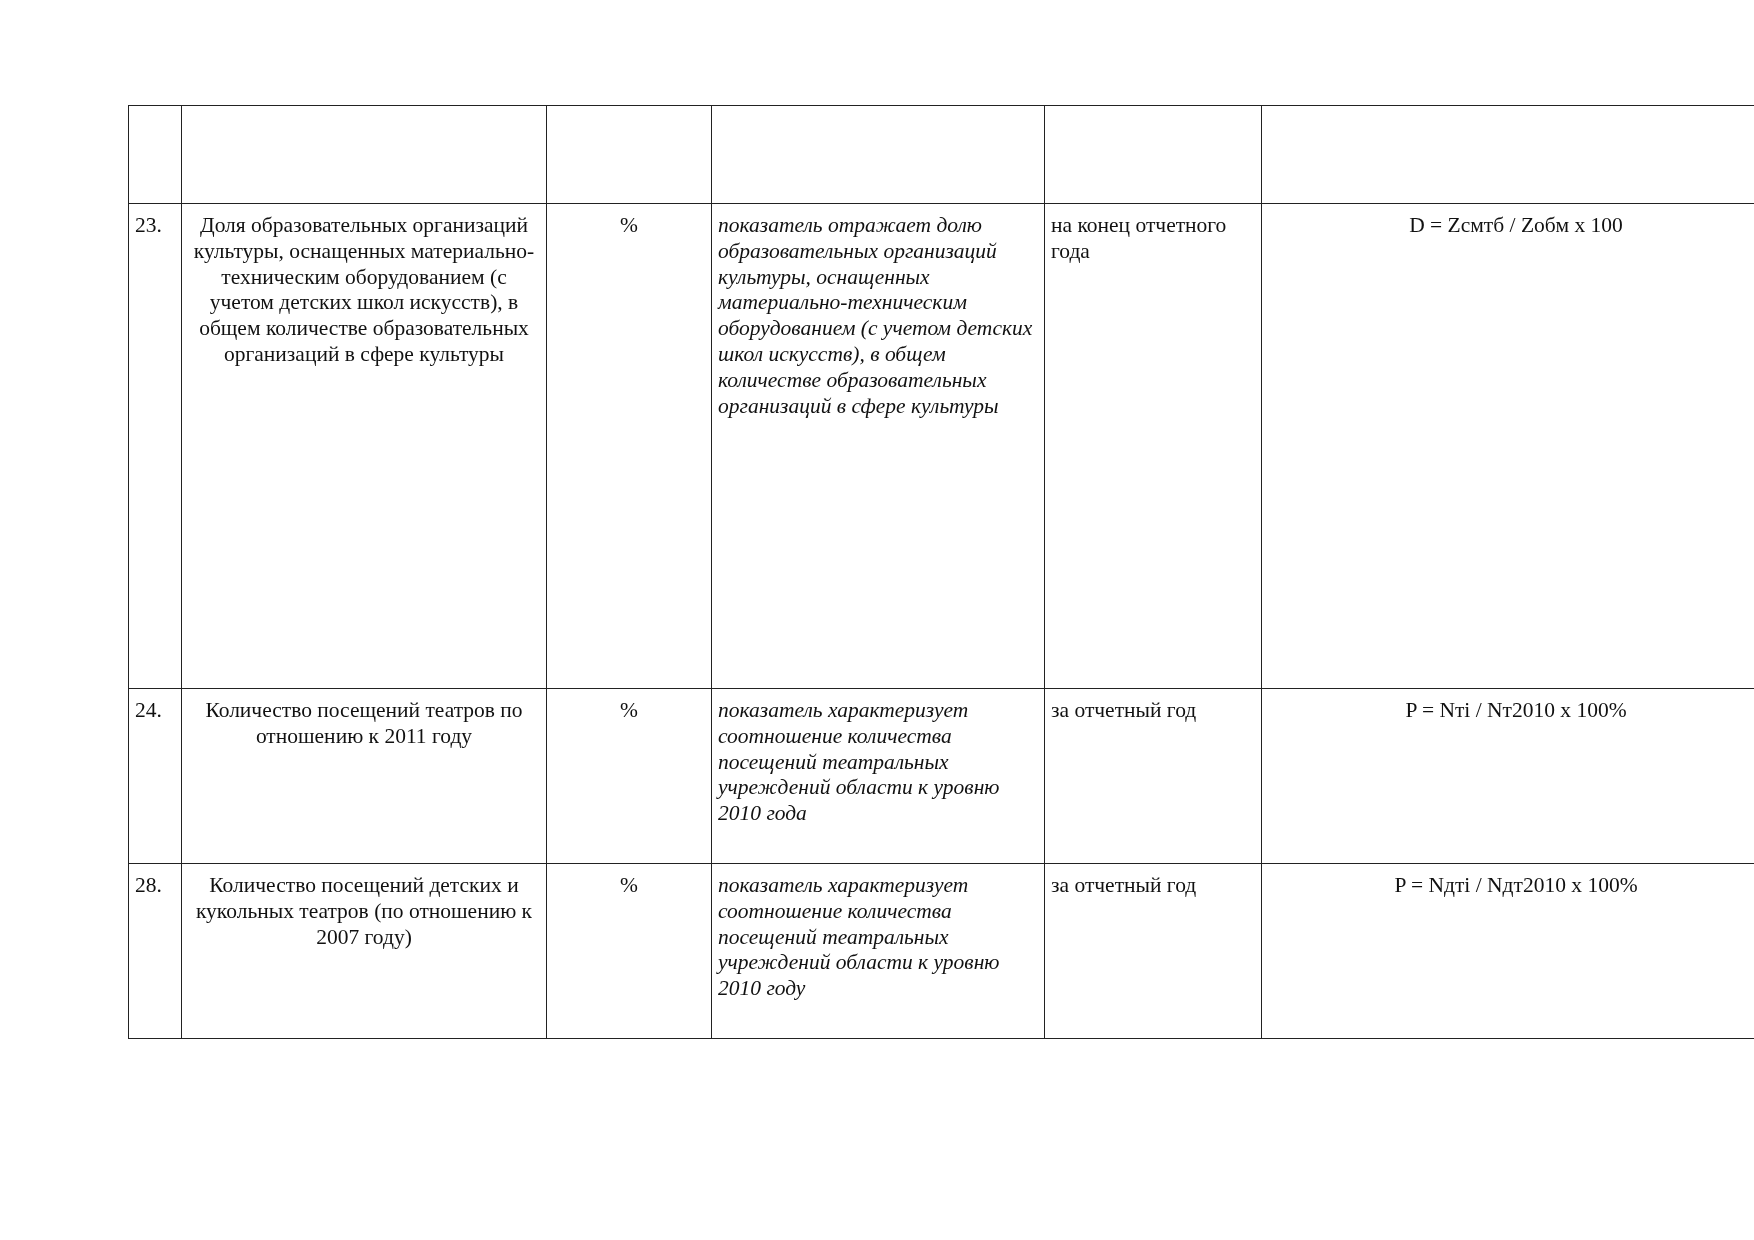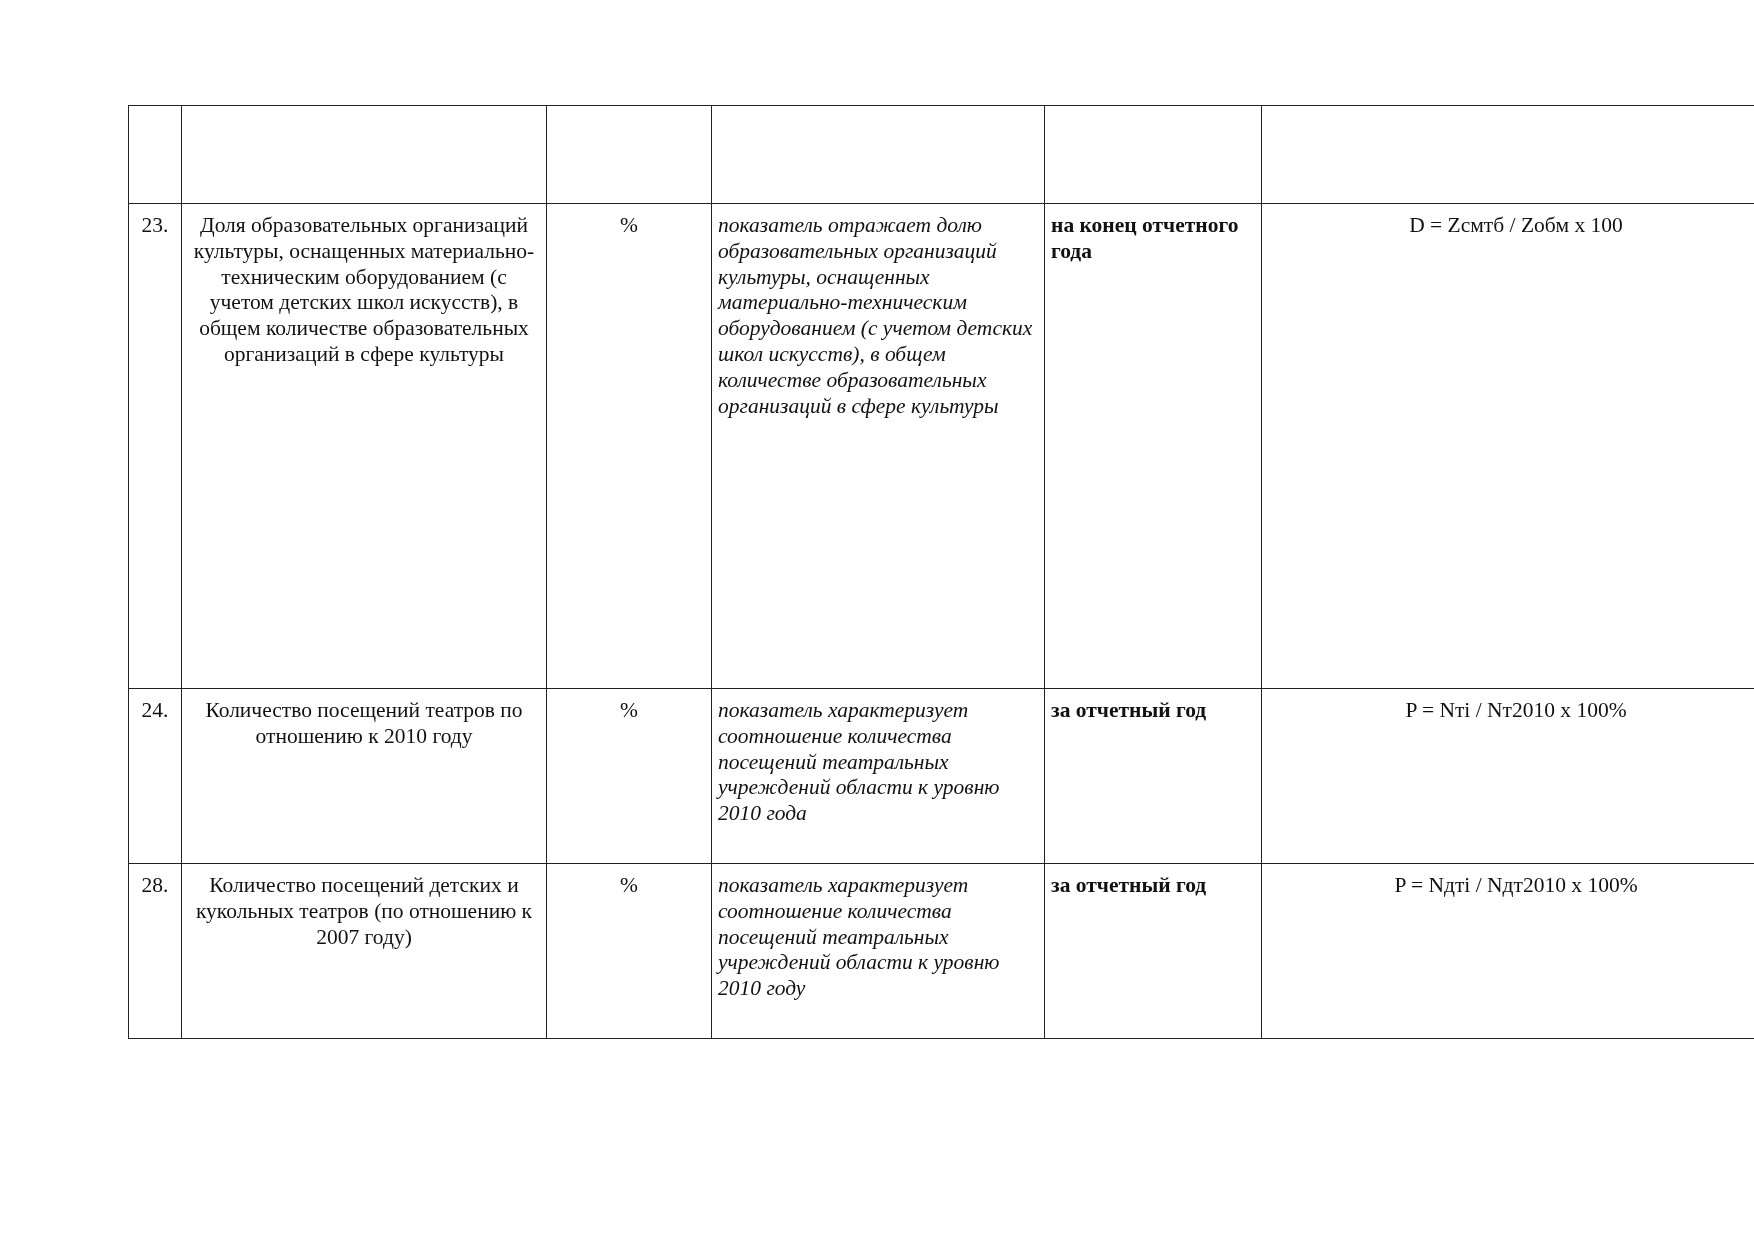--- a/index.html
+++ b/index.html
@@ -2,25 +2,25 @@
 <html><head>
 <meta charset="utf-8">
 <style>
   html, body { margin: 0; padding: 0; background: #ffffff; }
   body { width: 1754px; height: 1240px; position: relative; overflow: hidden;
          font-family: "Liberation Serif", serif; color: #111; }
   .tbl { position: absolute; left: 128px; top: 105px; border-collapse: collapse;
          table-layout: fixed; width: 1640px; }
   .tbl td { border: 1.5px solid #222; vertical-align: top; font-size: 21.5px;
             line-height: 25.8px; padding: 9px 6px 0 6px; }
-  .c-num { width: 40px; text-align: center; margin-left: 44px; }
+  .c-num { width: 40px; text-align: left; margin-left: 44px; }
   .c-name { width: 352px; text-align: center; }
   .c-unit { width: 152px; text-align: center; }
   .c-desc { width: 320px; font-style: italic; }
-  .c-period { width: 204px; font-weight: bold; }
+  .c-period { width: 204px; }
   .c-formula { width: 496px; text-align: center; padding-right: 220px; }
   .tbl td.c-formula { border-right: none; }
   .center { }
   .row-empty td { height: 88px; }
   .row-23 td { height: 475px; }
   .row-24 td { height: 165px; }
   .row-25 td { height: 165px; }
 </style>
 </head>
 <body>
@@ -38,21 +38,21 @@
   <tr class="row-23">
     <td class="c-num">23.</td>
     <td class="c-name">Доля образовательных организаций культуры, оснащенных материально-техническим оборудованием (с учетом детских школ искусств), в общем количестве образовательных организаций в сфере культуры</td>
     <td class="c-unit">%</td>
     <td class="c-desc">показатель отражает долю образовательных организаций культуры, оснащенных материально-техническим оборудованием (с учетом детских школ искусств), в общем количестве образовательных организаций в сфере культуры</td>
     <td class="c-period">на конец отчетного года</td>
     <td class="c-formula">D = Zсмтб / Zобм х 100</td>
   </tr>
   <tr class="row-24">
     <td class="c-num">24.</td>
-    <td class="c-name">Количество посещений театров по отношению к 2010 году</td>
+    <td class="c-name">Количество посещений театров по отношению к 2011 году</td>
     <td class="c-unit">%</td>
     <td class="c-desc">показатель характеризует соотношение количества посещений театральных учреждений области к уровню 2010 года</td>
     <td class="c-period center">за отчетный год</td>
     <td class="c-formula">P = Nтi / Nт2010 х 100%</td>
   </tr>
   <tr class="row-25">
     <td class="c-num">28.</td>
     <td class="c-name">Количество посещений детских и кукольных театров (по отношению к 2007 году)</td>
     <td class="c-unit">%</td>
     <td class="c-desc">показатель характеризует соотношение количества посещений театральных учреждений области к уровню 2010 году</td>

